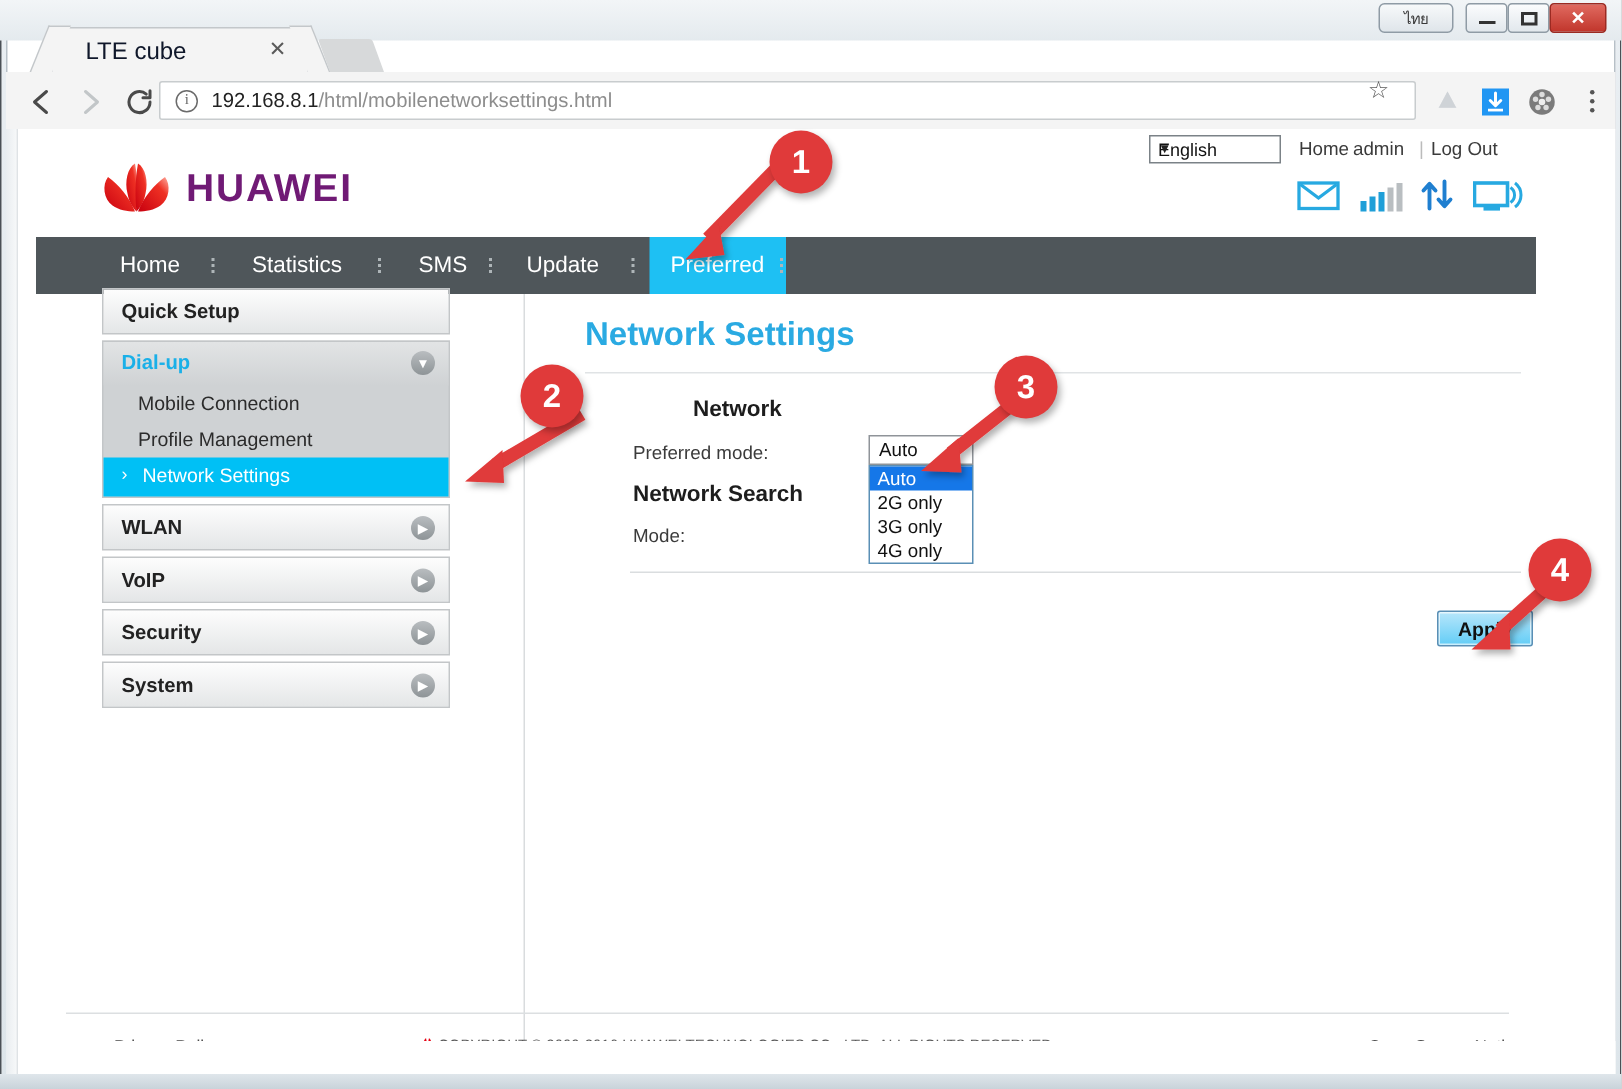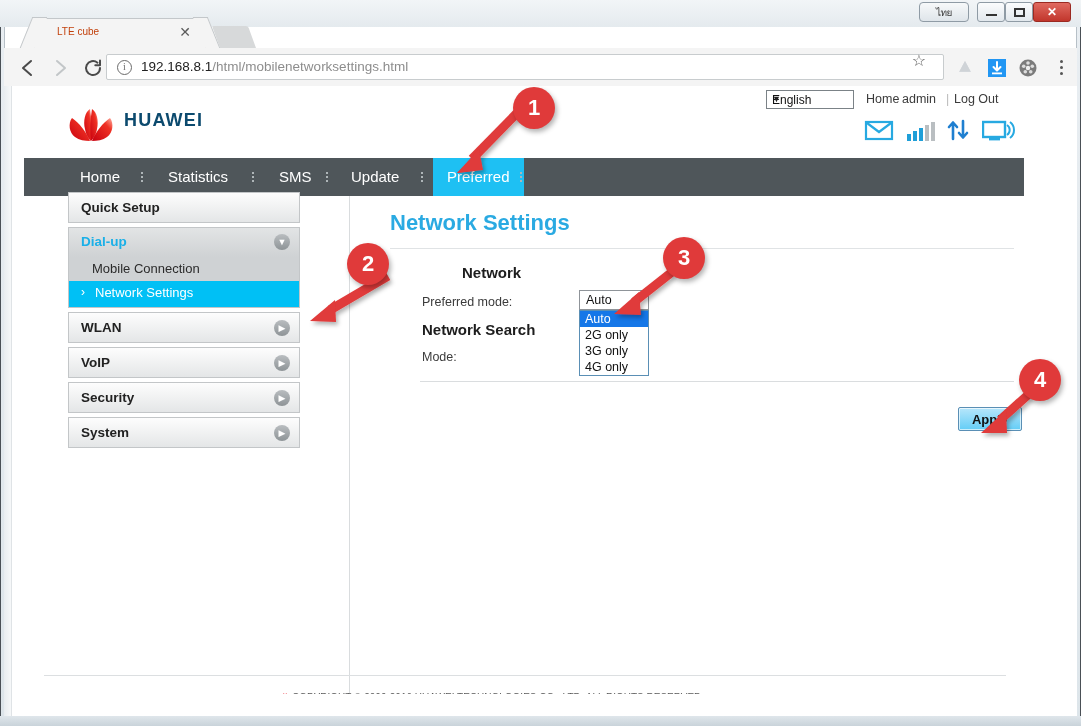--- a/index.html
+++ b/index.html
@@ -58,21 +58,21 @@
     transform:skewX(0deg);
     box-sizing:border-box;
   }
   .tab:before,.tab:after{
     content:"";position:absolute;bottom:0;width:14px;height:30px;background:#f4f4f4;
     border-top:1px solid #c3c7ca;
   }
   .tab:before{left:-9px;transform:skewX(-22deg);border-left:1px solid #c3c7ca;}
   .tab:after{right:-9px;transform:skewX(22deg);border-right:1px solid #c3c7ca;}
   .tab-title{
-    position:absolute;left:22px;top:7px;font-size:10px;color:#c2410c;
+    position:absolute;left:22px;top:7px;font-size:16px;color:#0f172a;
     white-space:nowrap;
   }
   .tab-close{
     position:absolute;left:142px;top:6px;width:16px;height:16px;
     font-size:14px;color:#5a5a5a;text-align:center;line-height:15px;cursor:pointer;
   }
   .newtab{
     position:absolute;left:212px;top:12px;width:36px;height:22px;
     background:#d7d9da;transform:skewX(20deg);border-radius:2px 2px 0 0;
   }
@@ -111,22 +111,22 @@
   .vleft-scroll{position:absolute;left:0;top:0;width:7px;height:634px;
     background:linear-gradient(90deg,#e9edf0,#f6f8f9);border-right:1px solid #dfe3e6;}
 
   .page{
     position:absolute;left:20px;top:0;width:1000px;height:634px;background:#fff;
   }
 
   
   .hw-header{position:absolute;left:0;top:0;width:1000px;height:72px;background:#fff;}
   .hw-logo{position:absolute;left:42px;top:15px;width:50px;height:44px;}
-  .hw-word{position:absolute;left:100px;top:24px;font-size:18px;font-weight:bold;
-    letter-spacing:1.2px;color:#0c4a6e;}
+  .hw-word{position:absolute;left:100px;top:24px;font-size:26px;font-weight:bold;
+    letter-spacing:1.2px;color:#701a75;}
   .lang-sel{
     position:absolute;left:742px;top:4px;width:88px;height:19px;
     border:1px solid #7b8287;background:#fff;box-sizing:border-box;
     font-size:12px;color:#111;cursor:pointer;
   }
   .lang-sel span{position:absolute;left:5px;top:2px;}
   .lang-sel .caret{position:absolute;right:6px;top:3px;font-size:9px;color:#222;}
   .hdr-link{position:absolute;top:6px;font-size:12.5px;color:#3b3b3b;cursor:pointer;}
   .l-help{left:842px;}
   .l-admin{left:878px;}
@@ -412,20 +412,23 @@
           </div>
 
           <div class="menu-open">
             <div class="head">
               <div class="label">Dial-up</div>
               <div class="arrow">▼</div>
             </div>
             <div class="sub">
               <div class="label">Mobile Connection</div>
             </div>
+            <div class="sub">
+              <div class="label">Profile Management</div>
+            </div>
             <div class="sub selected">
               <div class="tick">›</div>
               <div class="label">Network Settings</div>
             </div>
           </div>
 
           <div class="menu-box">
             <div class="label">WLAN</div>
             <div class="arrow">▶</div>
           </div>

